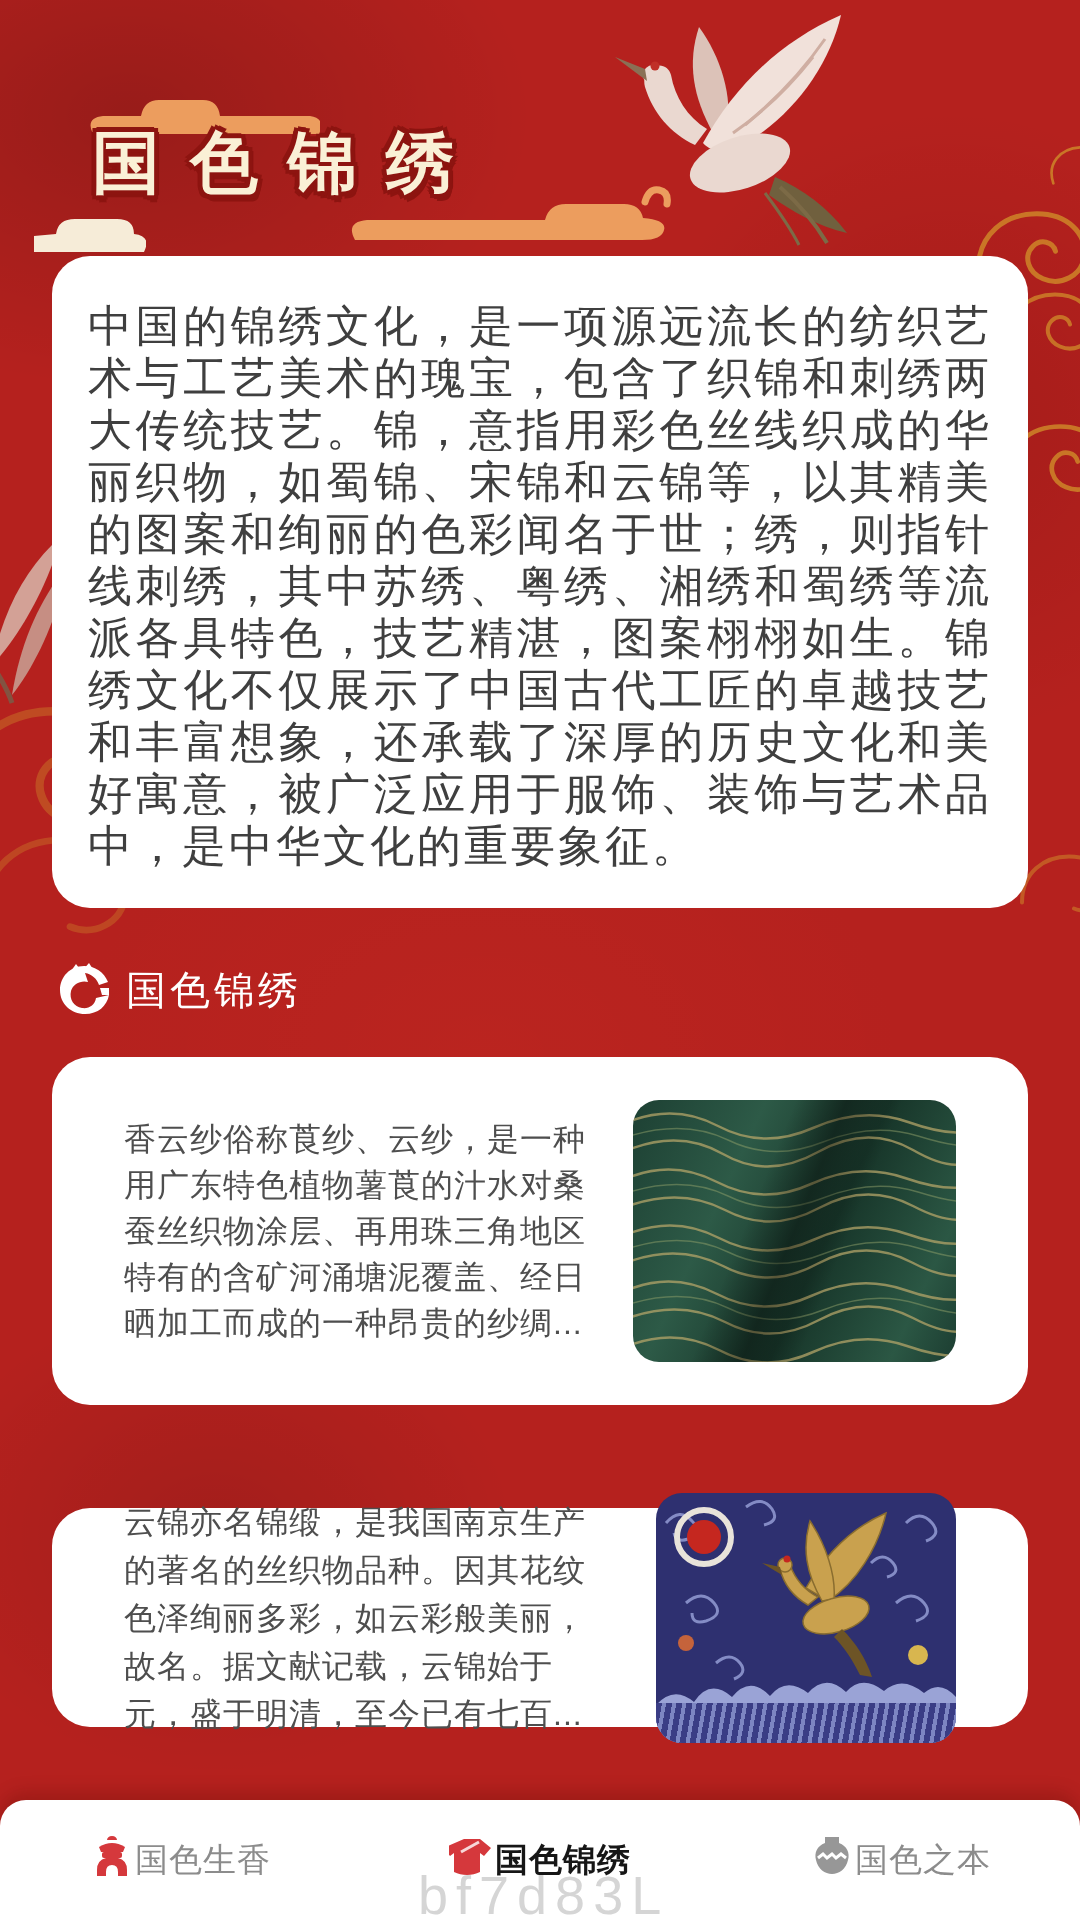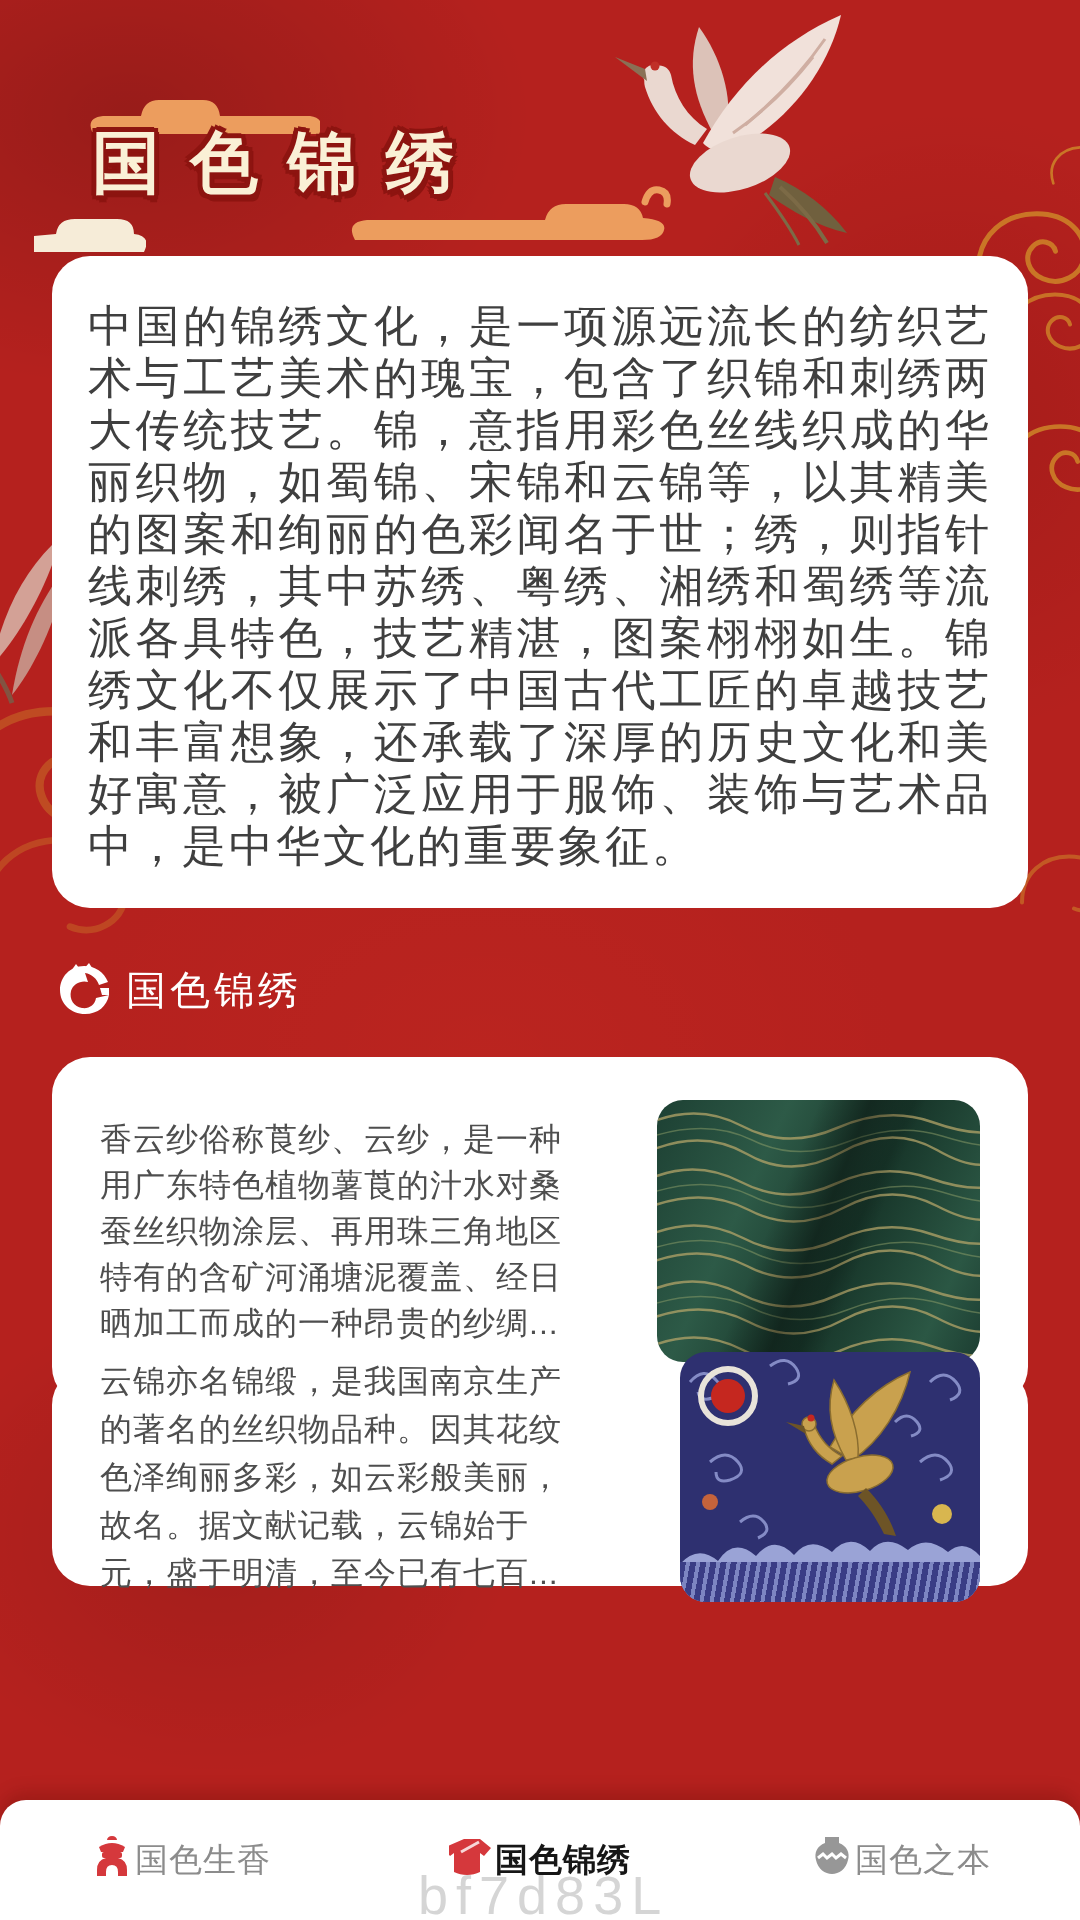--- a/index.html
+++ b/index.html
@@ -39,23 +39,23 @@
   .wing-ghost{left:-18px;top:545px;width:80px;height:160px;z-index:1;opacity:.85;}
   
   .card{position:absolute;left:52px;width:976px;background:#fff;border-radius:38px;z-index:2;}
   .intro-card{top:256px;height:652px;}
   .intro-text{
     position:absolute;left:36px;right:36px;top:44px;
     font-size:44px;line-height:52px;letter-spacing:3px;color:#3f3f3f;
     text-align:justify;
   }
   .article-card{display:flex;align-items:center;justify-content:space-between;
-    padding:0 48px;box-sizing:border-box;}
+    padding:0 72px;box-sizing:border-box;}
   .card-1{top:1057px;height:348px;}
-  .card-2{top:1367px;height:219px;}
+  .card-2{top:1508px;height:219px;}
   .article-text{width:470px;font-size:32px;letter-spacing:1px;color:#4e4e4e;}
   .card-1 .article-text{line-height:46px;}
   .card-2 .article-text{line-height:48px;}
   .article-image{border-radius:26px;overflow:hidden;position:relative;flex:none;}
   .image-silk{width:323px;height:262px;
     background:linear-gradient(115deg,#1d4033 0%,#2d5a47 30%,#173529 58%,#2b5744 85%,#1c3d31 100%);}
   .image-silk::after{content:"";position:absolute;inset:0;
     background:linear-gradient(112deg,transparent 38%,rgba(0,0,0,.38) 50%,transparent 63%);}
   .image-brocade{width:300px;height:250px;background:#2e3070;}
   .image-brocade::after{content:"";position:absolute;left:0;right:0;bottom:0;height:40px;

